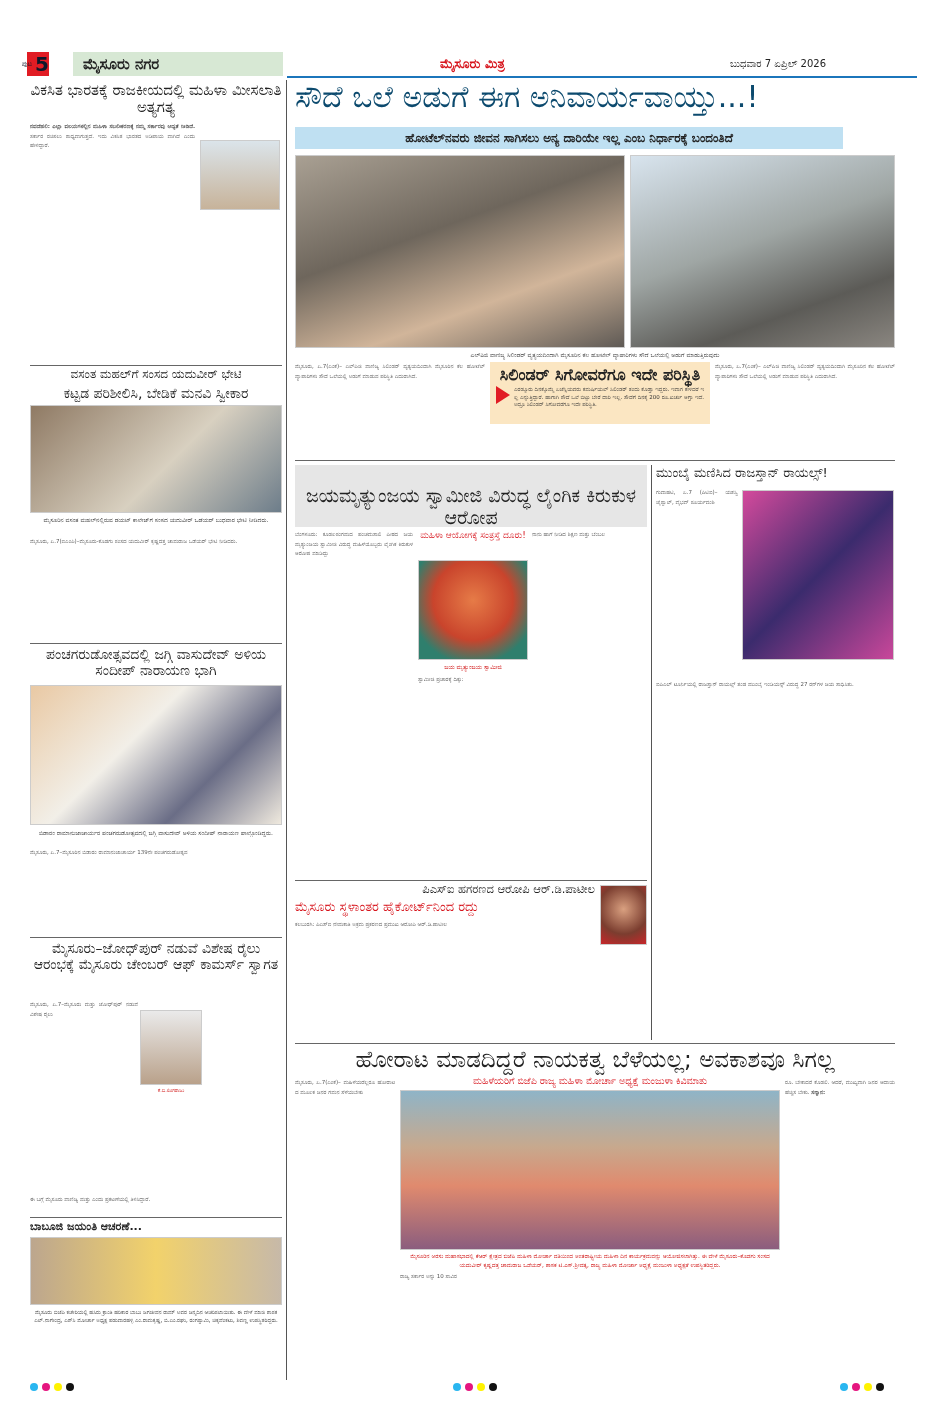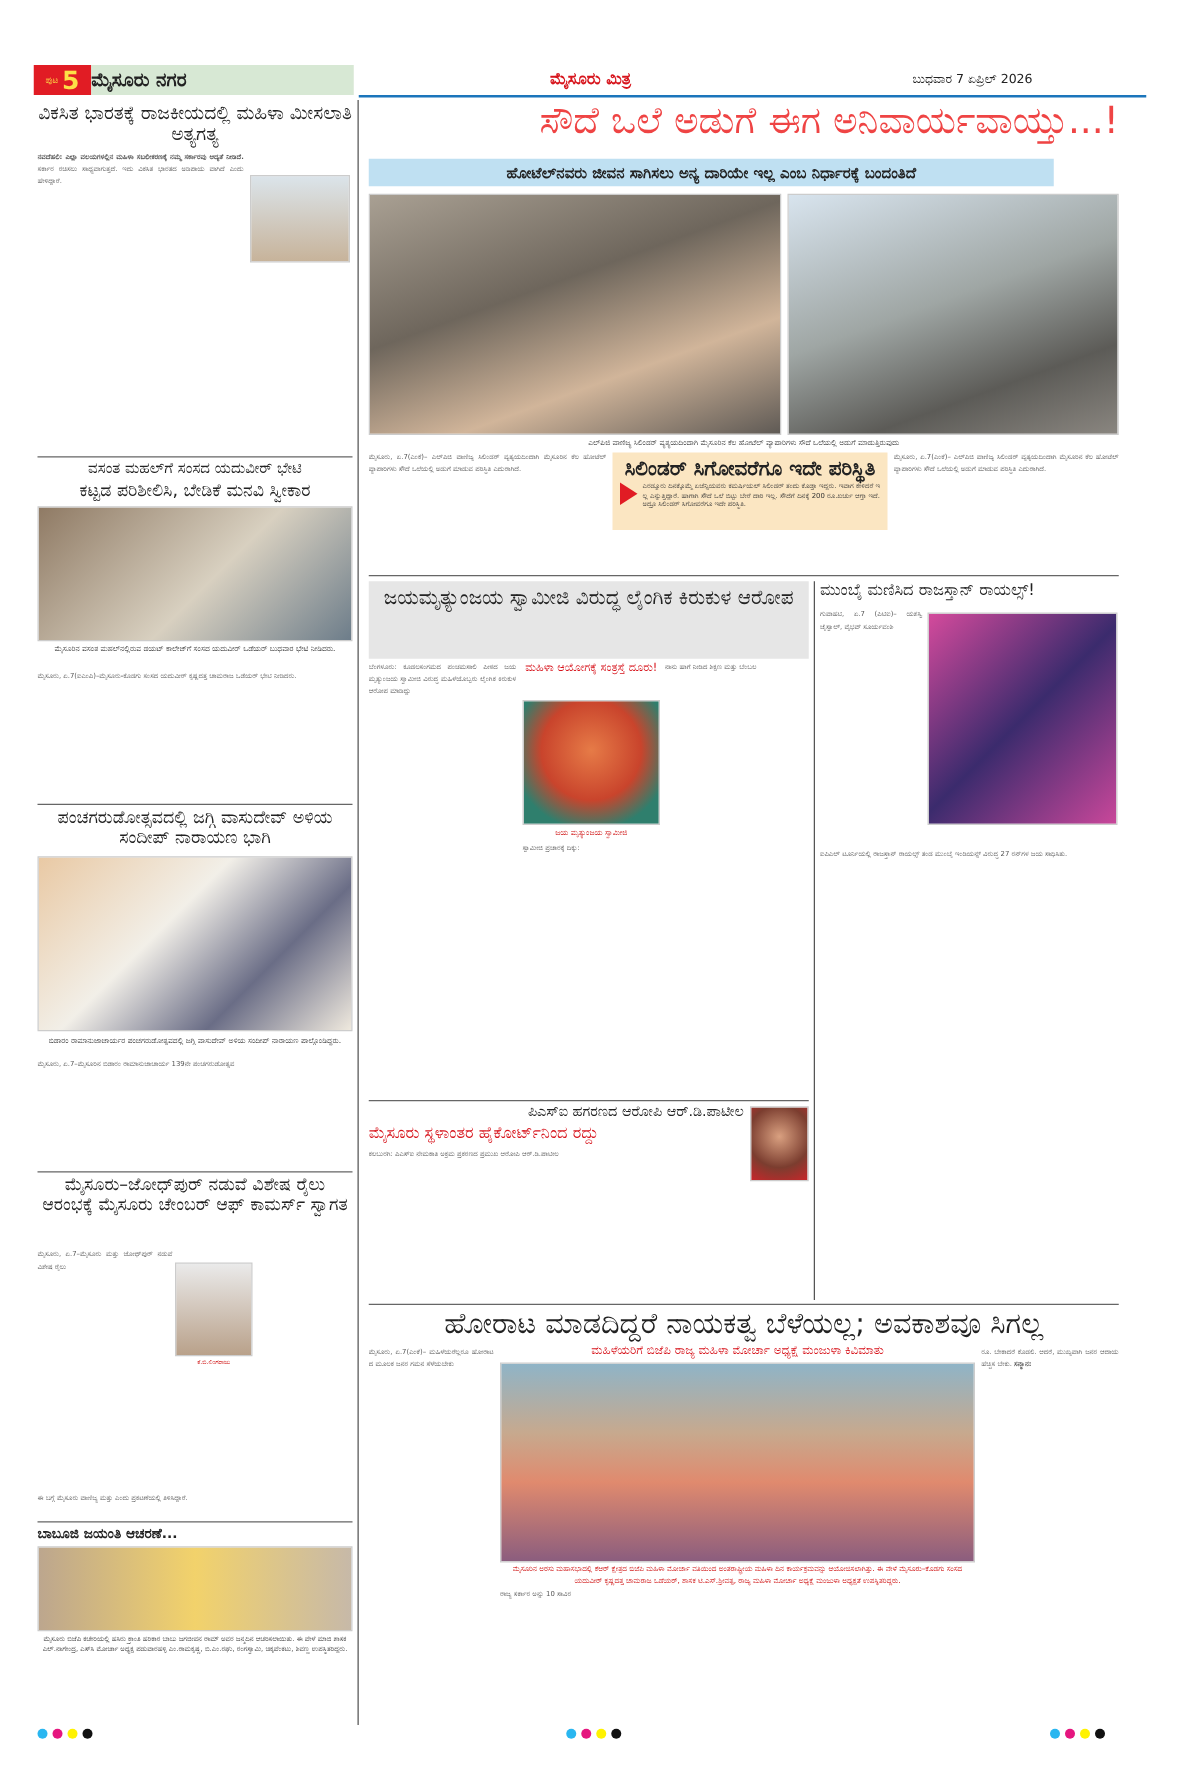--- a/index.html
+++ b/index.html
@@ -1,21 +1,21 @@
 <!DOCTYPE html>
 <html><head>
 <meta charset="utf-8">
 <style>
 *{box-sizing:border-box;margin:0;padding:0}
 body{width:945px;height:1424px;background:#fff;font-family:"DejaVu Sans",sans-serif;color:#222;position:relative;overflow:hidden}
 .abs{position:absolute}
-.hdr-page{left:27px;top:52px;width:46px;height:24px;background:#e11c24;color:#fde047;display:flex;align-items:center;justify-content:center;gap:3px}
+.hdr-page{left:27px;top:52px;width:22px;height:24px;background:#e11c24;color:#0f172a;display:flex;align-items:center;justify-content:flex-end;gap:3px}
 .hdr-page .lbl{font-size:7px}
 .hdr-page .num{font-size:20px;font-weight:bold}
-.hdr-sec{left:73px;top:52px;width:210px;height:24px;background:#d7e8d4;font-size:15px;font-weight:bold;display:flex;align-items:center;}
+.hdr-sec{left:73px;top:52px;width:210px;height:24px;background:#d7e8d4;font-size:15px;font-weight:bold;display:flex;align-items:center;padding-left:10px}
 .hdr-mast{left:440px;top:56px;font-size:13px;font-weight:bold;color:#d7141c}
 .hdr-date{left:730px;top:58px;font-size:10px}
 .hdr-line{left:287px;top:76px;width:630px;height:2px;background:#1b75bb}
 .col-rule{width:1px;background:#555}
 .hl{font-weight:normal;line-height:1.15;text-align:center}
 .body-text{font-size:5.5px;line-height:9.5px;color:#555;text-align:justify;overflow:hidden;word-break:break-all}
 .photo{overflow:hidden;border:1px solid #ccc}
 .cap{font-size:6px;line-height:9px;text-align:center;color:#333}
 .hr{height:1px;background:#666}
 .dots{display:flex;gap:4px}
@@ -57,38 +57,38 @@
 <div class="abs photo" style="left:140px;top:1010px;width:62px;height:75px;background:linear-gradient(#eaeaea,#b9a18a)"></div>
 <div class="abs cap" style="left:140px;top:1086px;width:62px;font-size:5px;color:#c00">ಕೆ.ಬಿ.ಲಿಂಗರಾಜು</div>
 <div class="abs body-text" style="left:30px;top:1000px;width:108px;height:190px">ಮೈಸೂರು, ಏ.7–ಮೈಸೂರು ಮತ್ತು ಜೋಧ್‌ಪುರ್ ನಡುವೆ ವಿಶೇಷ ರೈಲು</div>
 <div class="abs body-text" style="left:30px;top:1195px;width:252px;height:18px">ಈ ಬಗ್ಗೆ ಮೈಸೂರು ವಾಣಿಜ್ಯ ಮತ್ತು ಎಂದು ಪ್ರಕಟಣೆಯಲ್ಲಿ ತಿಳಿಸಿದ್ದಾರೆ.</div>
 <div class="abs hr" style="left:30px;top:1217px;width:252px"></div>
 
 <div class="abs" style="left:30px;top:1220px;width:252px;font-size:11px;font-weight:bold">ಬಾಬೂಜಿ ಜಯಂತಿ ಆಚರಣೆ...</div>
 <div class="abs photo" style="left:30px;top:1237px;width:252px;height:68px;background:linear-gradient(90deg,#bca68e,#f2d26b 50%,#c7b9a8)"></div>
 <div class="abs cap" style="left:30px;top:1308px;width:252px;font-size:5.5px;line-height:8px">ಮೈಸೂರು ಬಿಜೆಪಿ ಕಚೇರಿಯಲ್ಲಿ ಹಸಿರು ಕ್ರಾಂತಿ ಹರಿಕಾರ ಬಾಬು ಜಗಜೀವನ ರಾಮ್ ಅವರ ಜನ್ಮದಿನ ಆಚರಿಸಲಾಯಿತು. ಈ ವೇಳೆ ಮಾಜಿ ಶಾಸಕ ಎಲ್.ನಾಗೇಂದ್ರ, ಎಸ್‌ಸಿ ಮೋರ್ಚಾ ಅಧ್ಯಕ್ಷ ಪಡುವಾರಹಳ್ಳಿ ಎಂ.ರಾಮಕೃಷ್ಣ, ಬಿ.ಎಂ.ರಘು, ರಂಗಸ್ವಾಮಿ, ಚಿಕ್ಕವೆಂಕಟು, ಶಿವಣ್ಣ ಉಪಸ್ಥಿತರಿದ್ದರು.</div>
 
-<div class="abs hl" style="left:295px;top:80px;width:600px;font-size:30px;color:#ef4444;text-align:right">ಸೌದೆ ಒಲೆ ಅಡುಗೆ ಈಗ ಅನಿವಾರ್ಯವಾಯ್ತು...!</div>
+<div class="abs hl" style="left:295px;top:80px;width:600px;font-size:30px;color:#0c4a6e;text-align:left">ಸೌದೆ ಒಲೆ ಅಡುಗೆ ಈಗ ಅನಿವಾರ್ಯವಾಯ್ತು...!</div>
 <div class="abs" style="left:295px;top:127px;width:548px;height:22px;background:#bfe0f2;font-size:12px;font-weight:bold;text-align:center;line-height:22px">ಹೋಟೆಲ್‌ನವರು ಜೀವನ ಸಾಗಿಸಲು ಅನ್ಯ ದಾರಿಯೇ ಇಲ್ಲ ಎಂಬ ನಿರ್ಧಾರಕ್ಕೆ ಬಂದಂತಿದೆ</div>
 <div class="abs photo" style="left:295px;top:155px;width:330px;height:193px;background:linear-gradient(160deg,#a9a093,#6e665c 40%,#d1b59a 70%,#5f5a55)"></div>
 <div class="abs photo" style="left:630px;top:155px;width:265px;height:193px;background:linear-gradient(160deg,#d8e4ee,#9fa6a4 45%,#5c5b57 75%,#8a8680)"></div>
 <div class="abs cap" style="left:295px;top:350px;width:600px;font-size:6px">ಎಲ್‌ಪಿಜಿ ವಾಣಿಜ್ಯ ಸಿಲಿಂಡರ್ ವ್ಯತ್ಯಯದಿಂದಾಗಿ ಮೈಸೂರಿನ ಕೆಲ ಹೋಟೆಲ್ ವ್ಯಾಪಾರಿಗಳು ಸೌದೆ ಒಲೆಯಲ್ಲಿ ಅಡುಗೆ ಮಾಡುತ್ತಿರುವುದು</div>
 <div class="abs body-text" style="left:295px;top:362px;width:190px;height:95px">ಮೈಸೂರು, ಏ.7(ಎಂಕೆ)– ಎಲ್‌ಪಿಜಿ ವಾಣಿಜ್ಯ ಸಿಲಿಂಡರ್ ವ್ಯತ್ಯಯದಿಂದಾಗಿ ಮೈಸೂರಿನ ಕೆಲ ಹೋಟೆಲ್ ವ್ಯಾಪಾರಿಗಳು ಸೌದೆ ಒಲೆಯಲ್ಲಿ ಅಡುಗೆ ಮಾಡುವ ಪರಿಸ್ಥಿತಿ ಎದುರಾಗಿದೆ.</div>
 <div class="abs" style="left:490px;top:362px;width:220px;height:62px;background:#fbe6c2;padding:3px 6px">
   <div style="font-size:16px;font-weight:bold;text-align:center">ಸಿಲಿಂಡರ್ ಸಿಗೋವರೆಗೂ ಇದೇ ಪರಿಸ್ಥಿತಿ</div>
   <div style="display:flex;gap:4px;margin-top:2px">
     <span style="width:0;height:0;border-top:9px solid transparent;border-bottom:9px solid transparent;border-left:14px solid #e11c24;flex:none"></span>
     <div class="body-text" style="font-size:5.5px;line-height:7.5px;height:38px;color:#333">ಎರಡ್ಮೂರು ದಿನಕ್ಕೊಮ್ಮೆ ಏಜೆನ್ಸಿಯವರು ಕಮರ್ಷಿಯಲ್ ಸಿಲಿಂಡರ್ ತಂದು ಕೊಡ್ತಾ ಇದ್ದರು. ಇವಾಗ ಕೇಳಿದರೆ ಇಲ್ಲ ಎನ್ನುತ್ತಿದ್ದಾರೆ. ಹಾಗಾಗಿ ಸೌದೆ ಒಲೆ ಬಿಟ್ಟು ಬೇರೆ ದಾರಿ ಇಲ್ಲ. ಸೌದೆಗೆ ದಿನಕ್ಕೆ 200 ರೂ.ಖರ್ಚು ಆಗ್ತಾ ಇದೆ. ಅದ್ರೂ ಸಿಲಿಂಡರ್ ಸಿಗೋವರೆಗೂ ಇದೇ ಪರಿಸ್ಥಿತಿ.</div>
   </div>
 </div>
 <div class="abs body-text" style="left:715px;top:362px;width:180px;height:95px">ಮೈಸೂರು, ಏ.7(ಎಂಕೆ)– ಎಲ್‌ಪಿಜಿ ವಾಣಿಜ್ಯ ಸಿಲಿಂಡರ್ ವ್ಯತ್ಯಯದಿಂದಾಗಿ ಮೈಸೂರಿನ ಕೆಲ ಹೋಟೆಲ್ ವ್ಯಾಪಾರಿಗಳು ಸೌದೆ ಒಲೆಯಲ್ಲಿ ಅಡುಗೆ ಮಾಡುವ ಪರಿಸ್ಥಿತಿ ಎದುರಾಗಿದೆ.</div>
 <div class="abs hr" style="left:295px;top:460px;width:600px"></div>
 
 <div class="abs" style="left:295px;top:465px;width:352px;height:62px;background:#e6e6e6">
-  <div class="hl" style="font-size:16px;padding-top:4px">ಜಯಮೃತ್ಯುಂಜಯ ಸ್ವಾಮೀಜಿ ವಿರುದ್ಧ ಲೈಂಗಿಕ ಕಿರುಕುಳ ಆರೋಪ</div>
+  <div class="hl" style="font-size:19px;padding-top:20px">ಜಯಮೃತ್ಯುಂಜಯ ಸ್ವಾಮೀಜಿ ವಿರುದ್ಧ ಲೈಂಗಿಕ ಕಿರುಕುಳ ಆರೋಪ</div>
 </div>
 <div class="abs body-text" style="left:295px;top:530px;width:118px;height:345px">ಬೆಂಗಳೂರು: ಕೂಡಲಸಂಗಮದ ಪಂಚಮಸಾಲಿ ಪೀಠದ ಜಯಮೃತ್ಯುಂಜಯ ಸ್ವಾಮೀಜಿ ವಿರುದ್ಧ ಮಹಿಳೆಯೊಬ್ಬರು ಲೈಂಗಿಕ ಕಿರುಕುಳ ಆರೋಪ ಮಾಡಿದ್ದು</div>
 <div class="abs hl" style="left:418px;top:530px;width:110px;font-size:9px;color:#d7141c">ಮಹಿಳಾ ಆಯೋಗಕ್ಕೆ ಸಂತ್ರಸ್ತೆ ದೂರು!</div>
 <div class="abs photo" style="left:418px;top:560px;width:110px;height:100px;background:radial-gradient(circle at 50% 40%,#e67b47,#c9442c 50%,#2f7f6d 80%)"></div>
 <div class="abs cap" style="left:418px;top:662px;width:110px;color:#c00">ಜಯ ಮೃತ್ಯುಂಜಯ ಸ್ವಾಮೀಜಿ</div>
 <div class="abs body-text" style="left:418px;top:675px;width:110px;height:200px">ಸ್ವಾಮೀಜಿ ಪ್ರಚಾರಕ್ಕೆ ದಿಕ್ಕು:</div>
 <div class="abs body-text" style="left:532px;top:530px;width:115px;height:345px">ನಾನು ಹಾಗೆ ನೀಡಿದ ಶಿಕ್ಷಣ ಮತ್ತು ಬೆಂಬಲ</div>
 
 <div class="abs col-rule" style="left:651px;top:465px;height:575px"></div>
 <div class="abs hl" style="left:656px;top:466px;width:240px;font-size:13px;text-align:left">ಮುಂಬೈ ಮಣಿಸಿದ ರಾಜಸ್ತಾನ್ ರಾಯಲ್ಸ್!</div>

